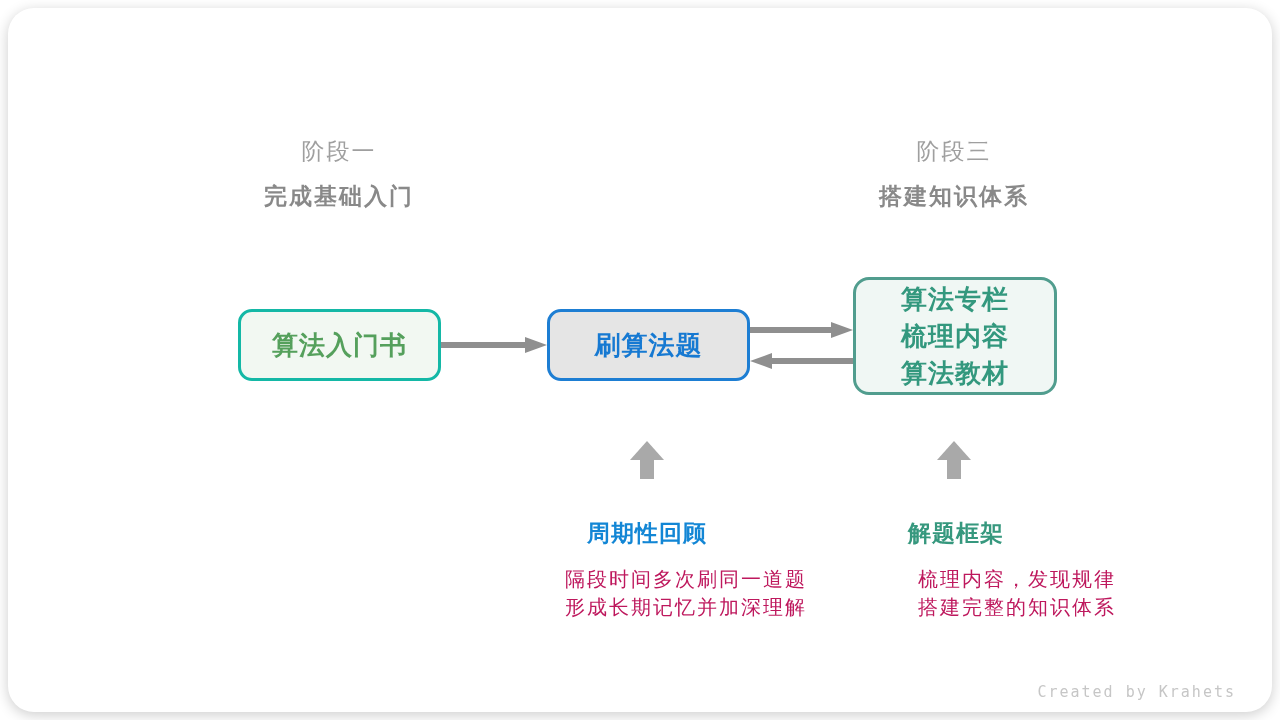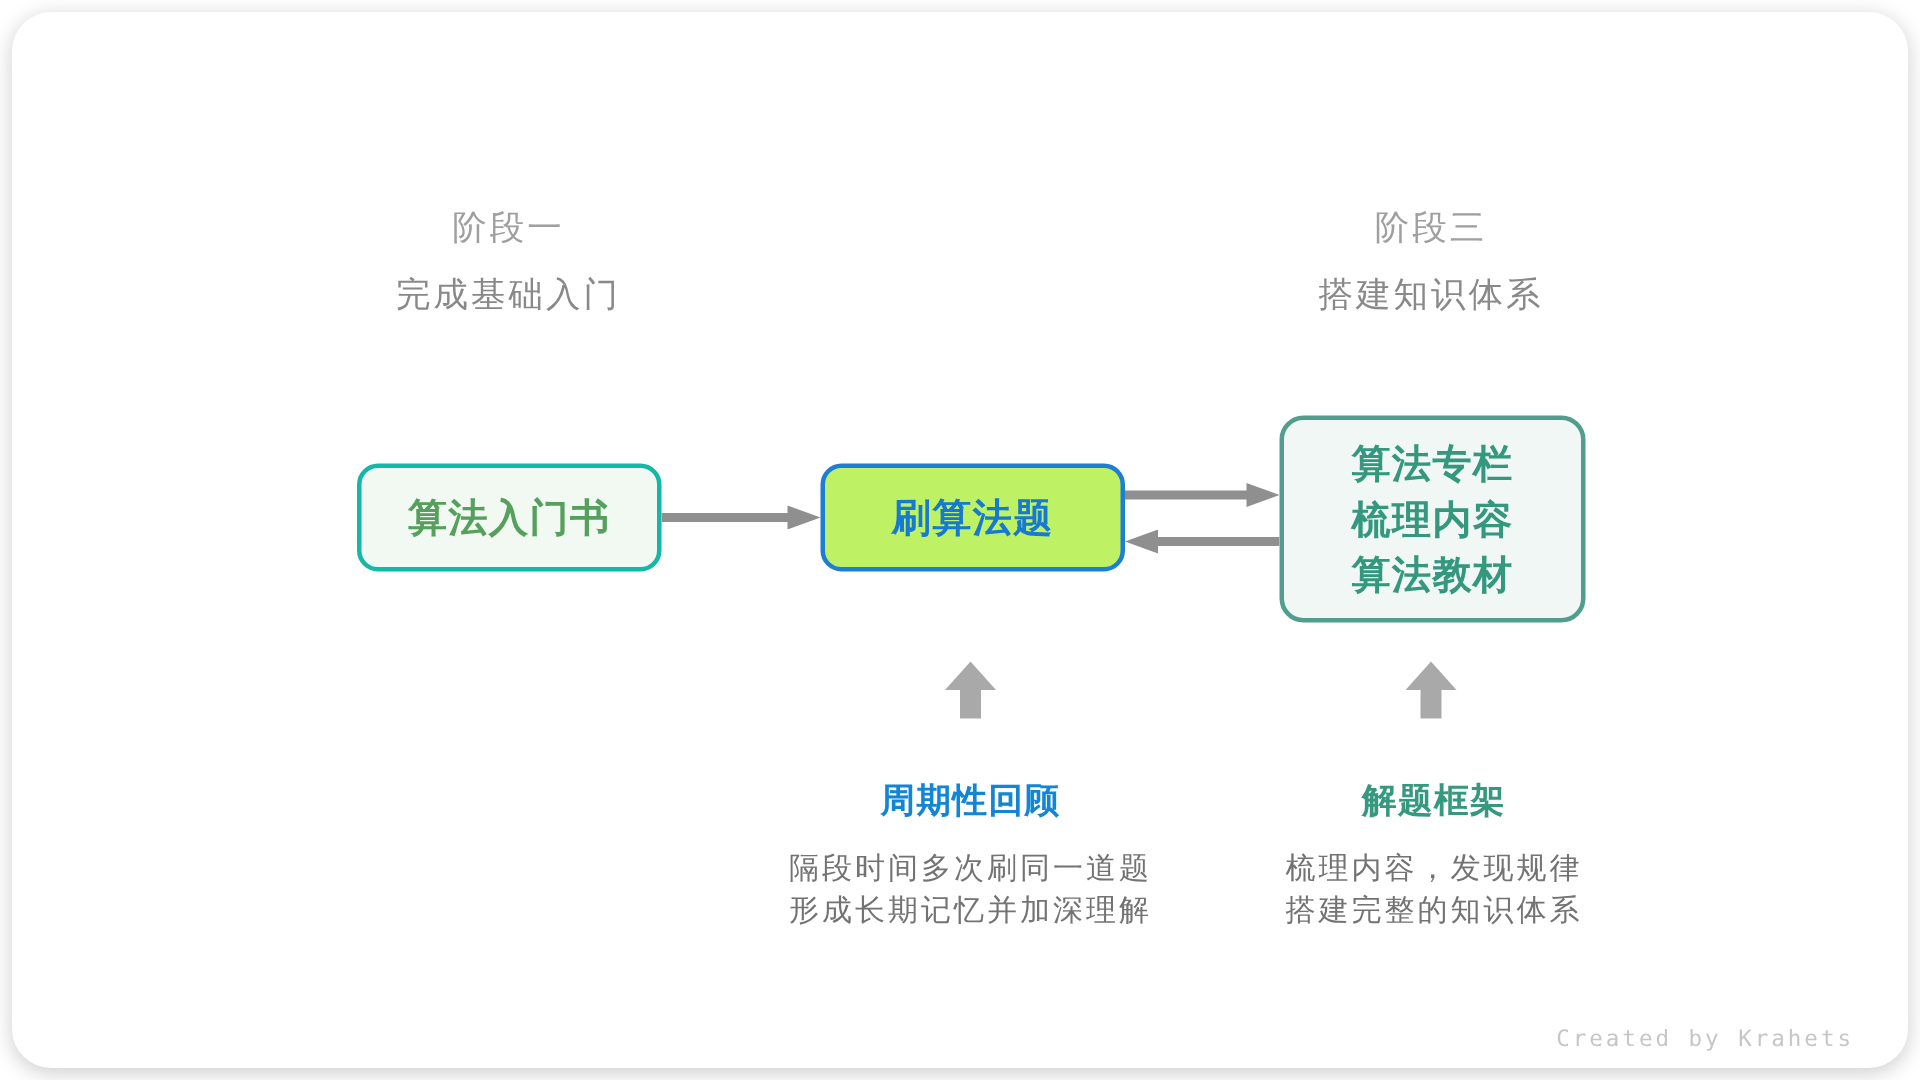--- a/index.html
+++ b/index.html
@@ -33,21 +33,21 @@
     width: 240px;
     text-align: center;
     font-size: 23px;
     color: #9f9f9f;
     letter-spacing: 2px;
   }
   .stage-subtitle {
     width: 260px;
     text-align: center;
     font-size: 23px;
-    font-weight: normal;
+    font-weight: bold;
     color: #898989;
     letter-spacing: 2px;
   }
 
   
   .node {
     box-sizing: border-box;
     border-radius: 14px;
     display: flex;
     flex-direction: column;
@@ -59,47 +59,47 @@
   }
   .node1 {
     left: 230px; top: 301px; width: 203px; height: 72px;
     border: 3px solid #14b8a6;
     background: #f2f8f2;
     color: #55a05c;
   }
   .node2 {
     left: 539px; top: 301px; width: 203px; height: 72px;
     border: 3px solid #1d7ed3;
-    background: #bef264;
+    background: #e5e5e5;
     color: #1679d2;
   }
   .node3 {
-    left: 845px; top: 269px; width: 204px; height: 138px;
+    left: 845px; top: 269px; width: 204px; height: 118px;
     border: 3px solid #519d8e;
     background: #f0f7f4;
     color: #33987e;
     border-radius: 16px;
   }
   .node3 .line { line-height: 37px; }
 
   
   .anno-title {
     width: 240px;
     text-align: center;
     font-size: 23px;
     font-weight: bold;
     letter-spacing: 1px;
   }
   .anno-title.blue { color: #1286d5; }
   .anno-title.teal { color: #36987e; }
   .anno-desc {
     width: 320px;
-    text-align: center;
+    text-align: right;
     font-size: 20px;
-    color: #737373;
+    color: #be185d;
     line-height: 28px;
     letter-spacing: 2px;
   }
 
   .credit {
     font-family: "DejaVu Sans Mono", "Liberation Mono", monospace;
     font-size: 15px;
     color: #c6c6c6;
     letter-spacing: 2px;
   }

